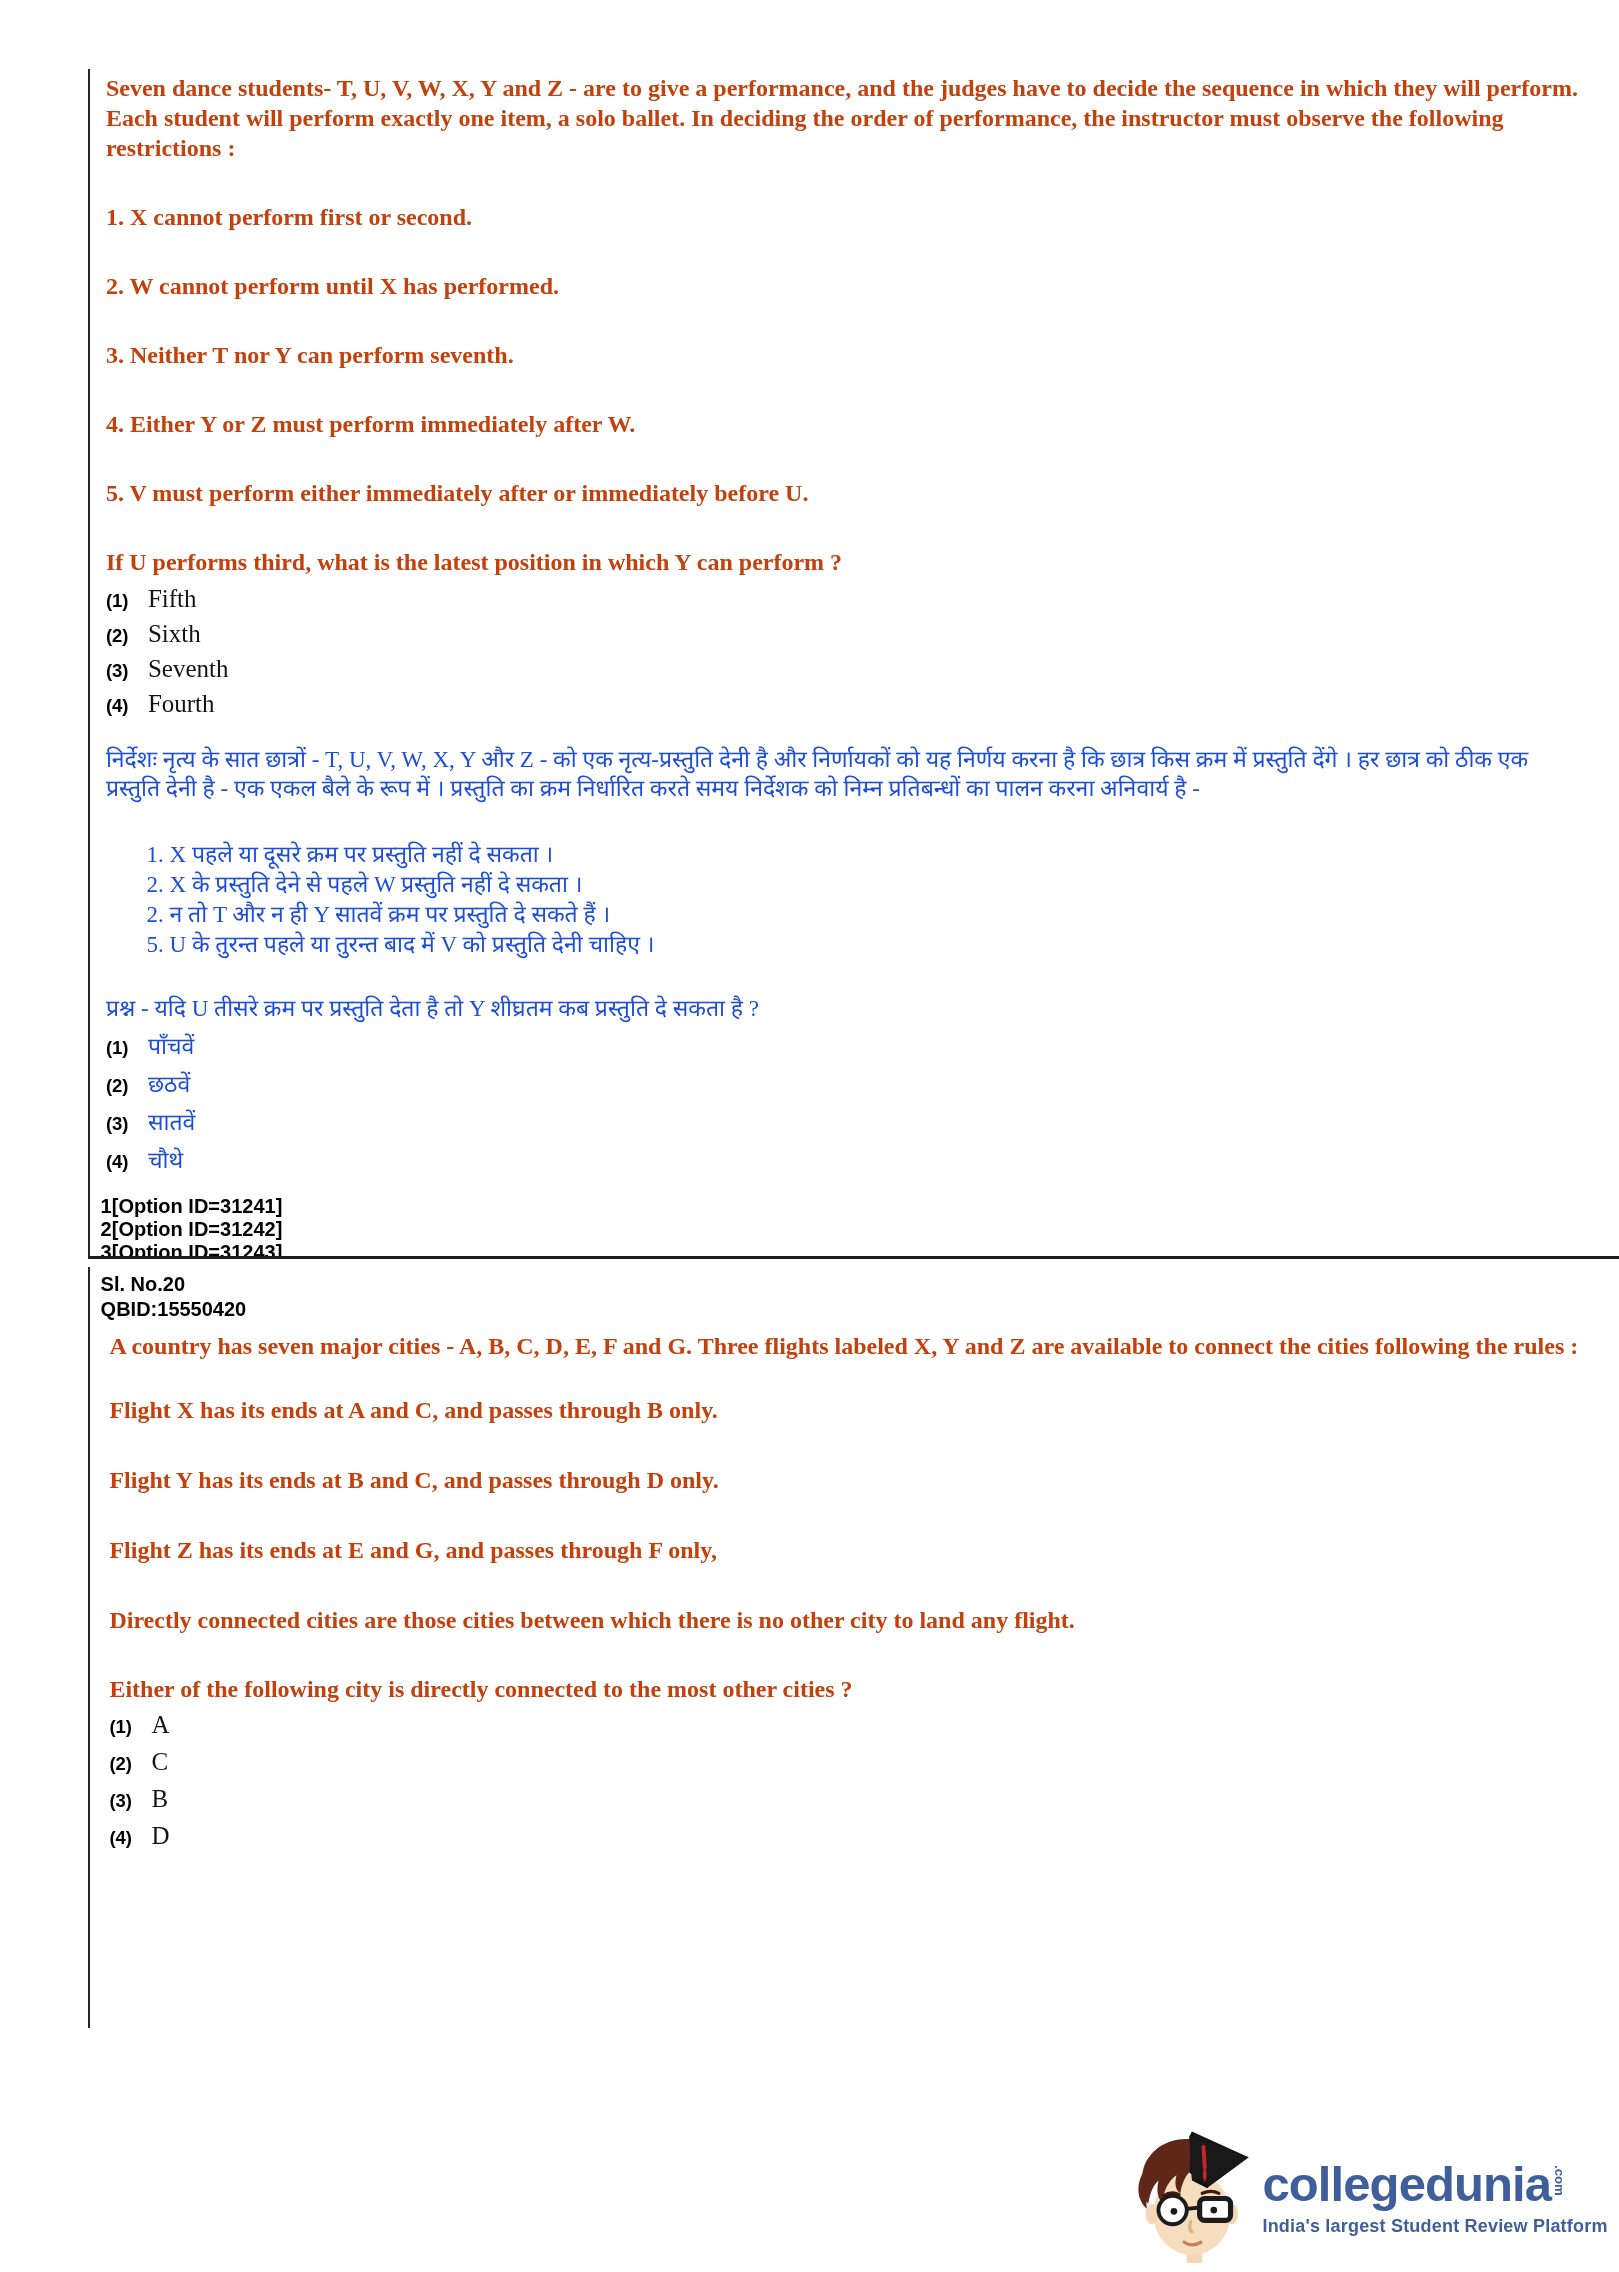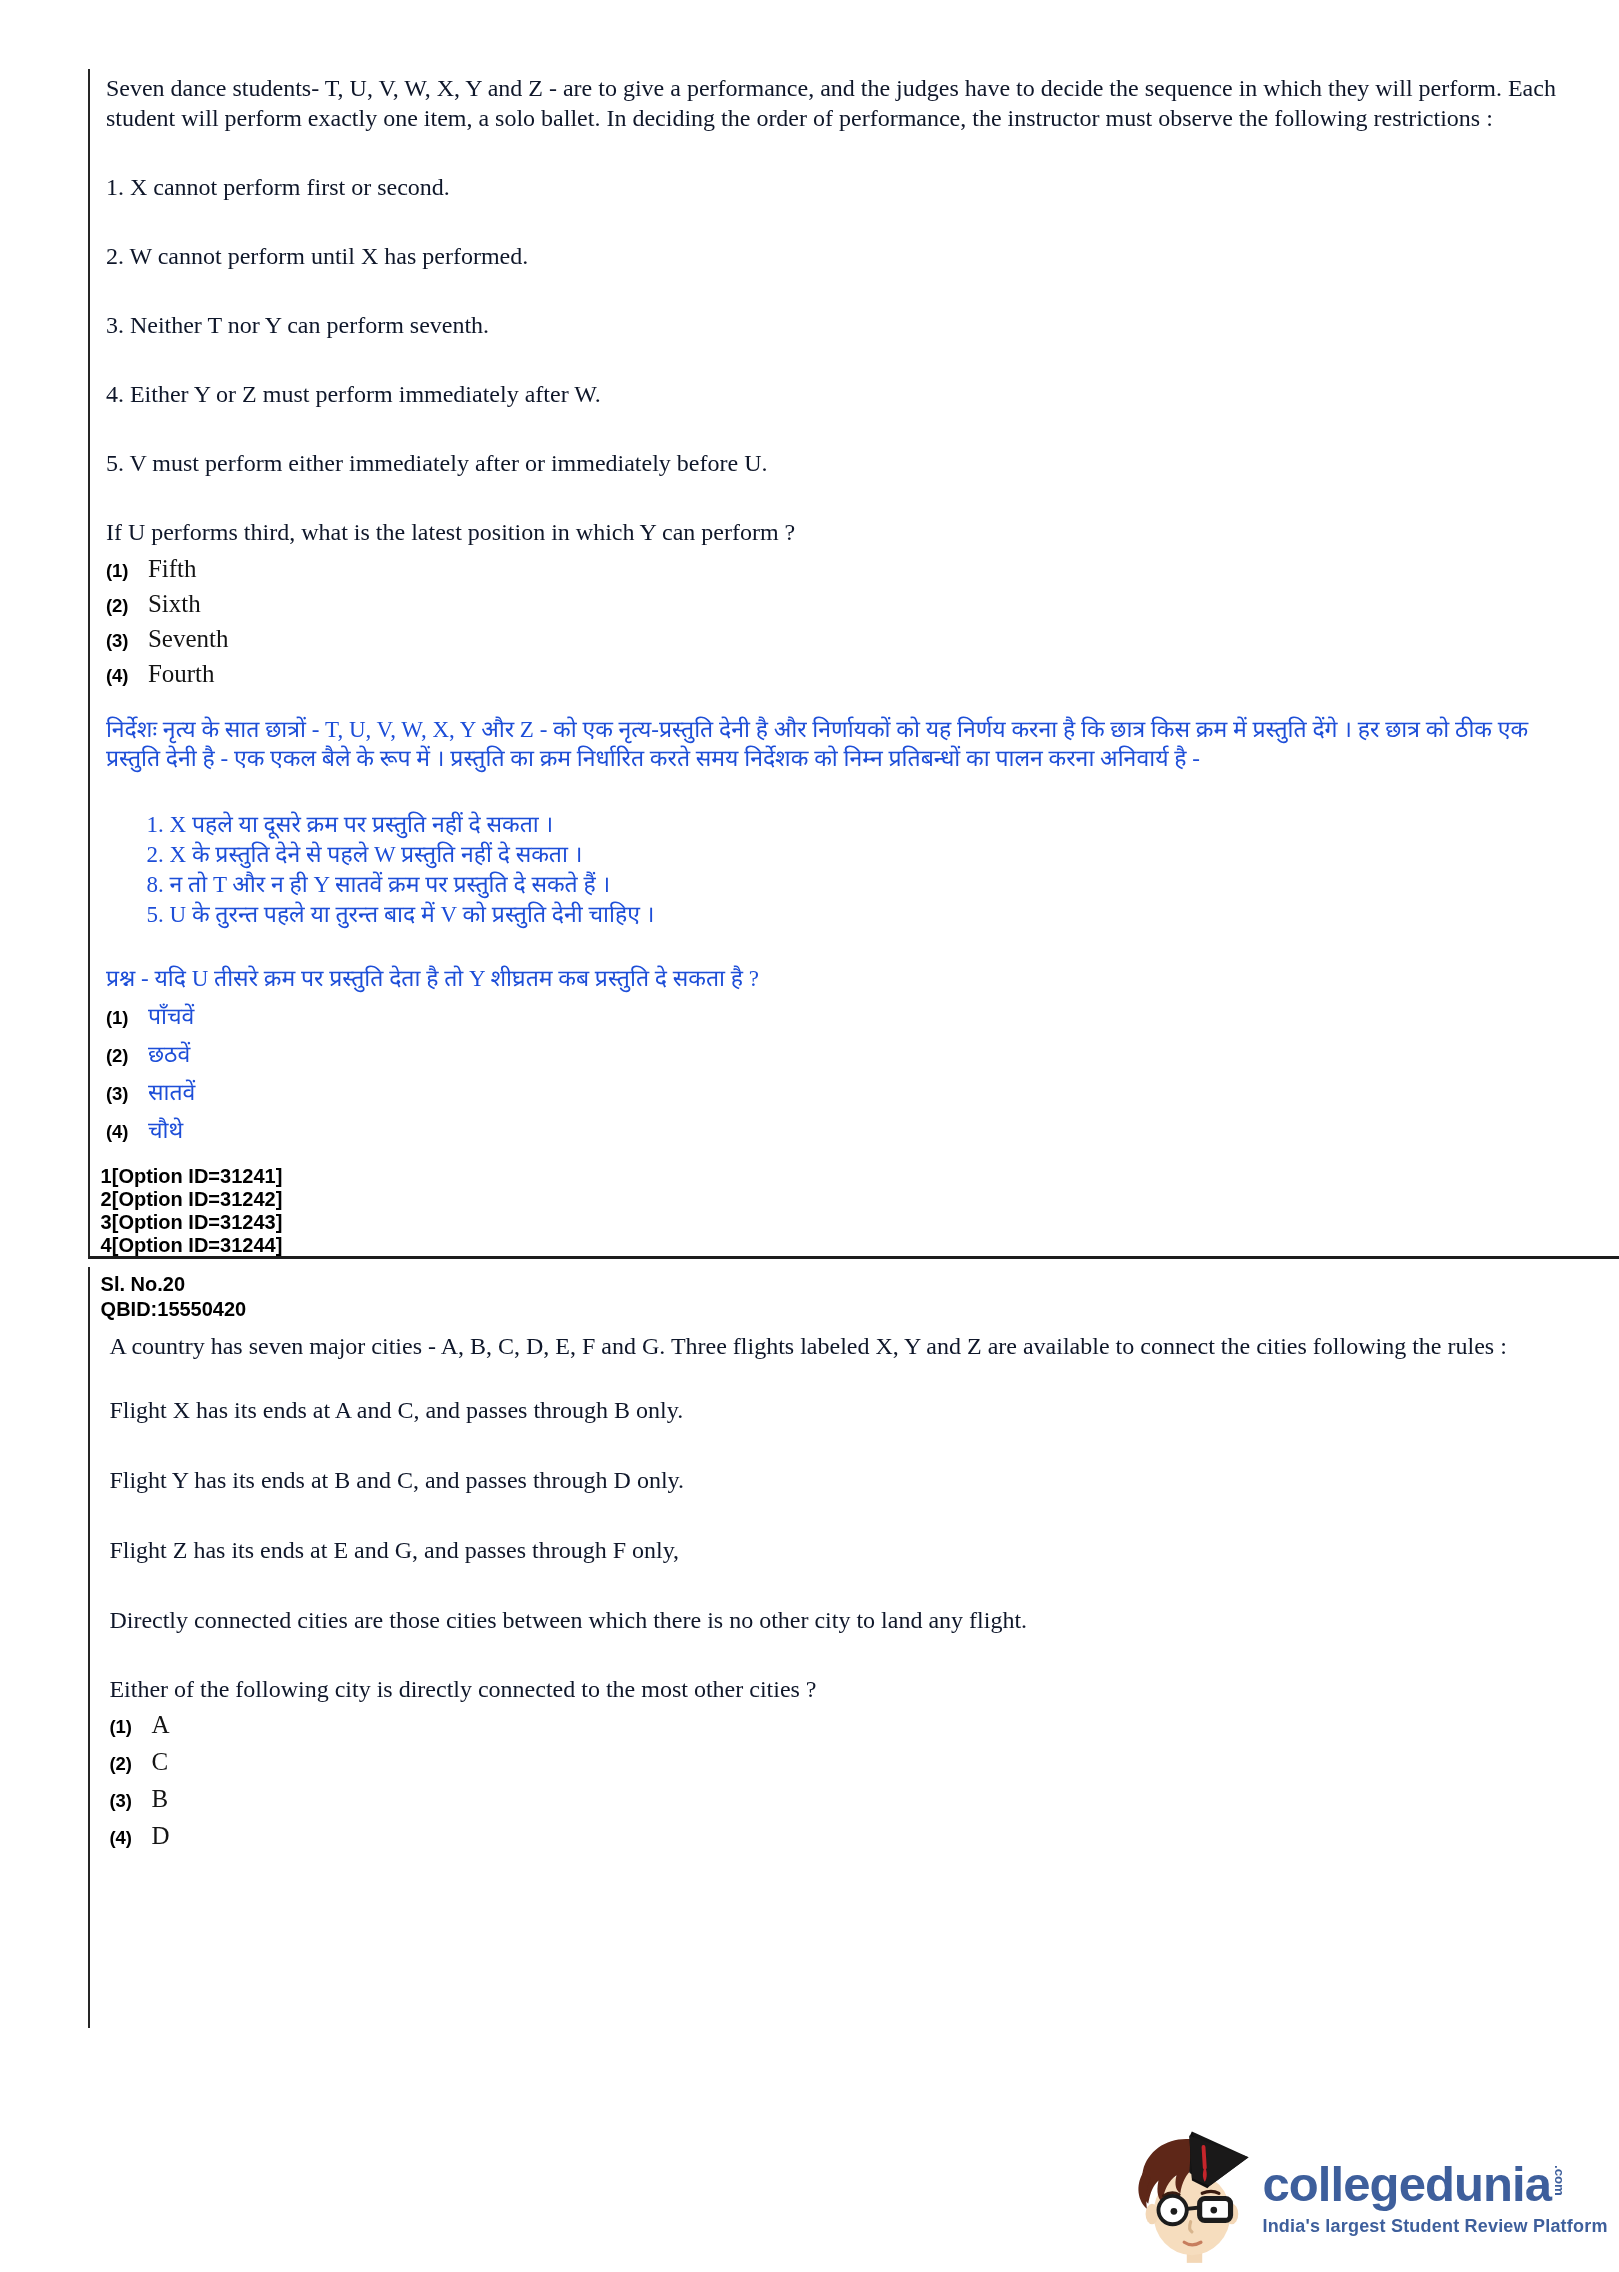--- a/index.html
+++ b/index.html
@@ -7,21 +7,21 @@
     width:1620px;height:2273px;background:#ffffff;position:relative;
     font-family:"Liberation Serif", serif;color:#111;overflow:hidden;
   }
   .block{
     position:absolute;left:88px;right:0;box-sizing:border-box;
     border-left:2.6px solid #262626;background:#fff;overflow:hidden;
   }
   .block1{top:69px;height:1190px;border-bottom:3.5px solid #1d1d1d;padding:1.8px 34px 0 10.6px;}
   .block2{top:1259px;height:761px;padding:5.3px 34px 0 10.6px;margin-top:8px;}
   p{margin:0;}
-  .en{font-size:24px;line-height:30px;color:#0f172a;}
+  .en{font-size:24px;line-height:30px;color:#c2410c;font-weight:bold;}
   .intro{margin:1.8px 0 0 5.3px;max-width:1473px;}
   .rule{margin:39px 0 0 5.3px;}
   .q{margin:39px 0 0 5.3px;}
   .opts{margin:8.8px 0 0 5.3px;}
   .opt{display:flex;align-items:baseline;height:35px;}
   .opt.hiopt{height:38px;}
   .opt.q20opt{height:37px;}
   .marker{
     font-family:"Liberation Sans", sans-serif;font-weight:bold;
     font-size:18.5px;color:#000;width:42px;flex:0 0 42px;
@@ -96,21 +96,21 @@
         <span class="marker">(4)</span>
         <span class="optlabel">Fourth</span>
       </div>
     </div>
 
     <p class="hi hi-intro">निर्देशः नृत्य के सात छात्रों - T, U, V, W, X, Y और Z - को एक नृत्य-प्रस्तुति देनी है और निर्णायकों को यह निर्णय करना है कि छात्र किस क्रम में प्रस्तुति देंगे । हर छात्र को ठीक एक प्रस्तुति देनी है - एक एकल बैले के रूप में । प्रस्तुति का क्रम निर्धारित करते समय निर्देशक को निम्न प्रतिबन्धों का पालन करना अनिवार्य है -</p>
 
     <div class="hi-rules">
       <p class="hi">1. X पहले या दूसरे क्रम पर प्रस्तुति नहीं दे सकता ।</p>
       <p class="hi">2. X के प्रस्तुति देने से पहले W प्रस्तुति नहीं दे सकता ।</p>
-      <p class="hi">8. न तो T और न ही Y सातवें क्रम पर प्रस्तुति दे सकते हैं ।</p>
+      <p class="hi">2. न तो T और न ही Y सातवें क्रम पर प्रस्तुति दे सकते हैं ।</p>
       <p class="hi">5. U के तुरन्त पहले या तुरन्त बाद में V को प्रस्तुति देनी चाहिए ।</p>
     </div>
 
     <p class="hi hi-q">प्रश्न - यदि U तीसरे क्रम पर प्रस्तुति देता है तो Y शीघ्रतम कब प्रस्तुति दे सकता है ?</p>
 
     <div class="opts">
       <div class="opt hiopt">
         <span class="marker">(1)</span>
         <span class="optlabel hi">पाँचवें</span>
       </div>

